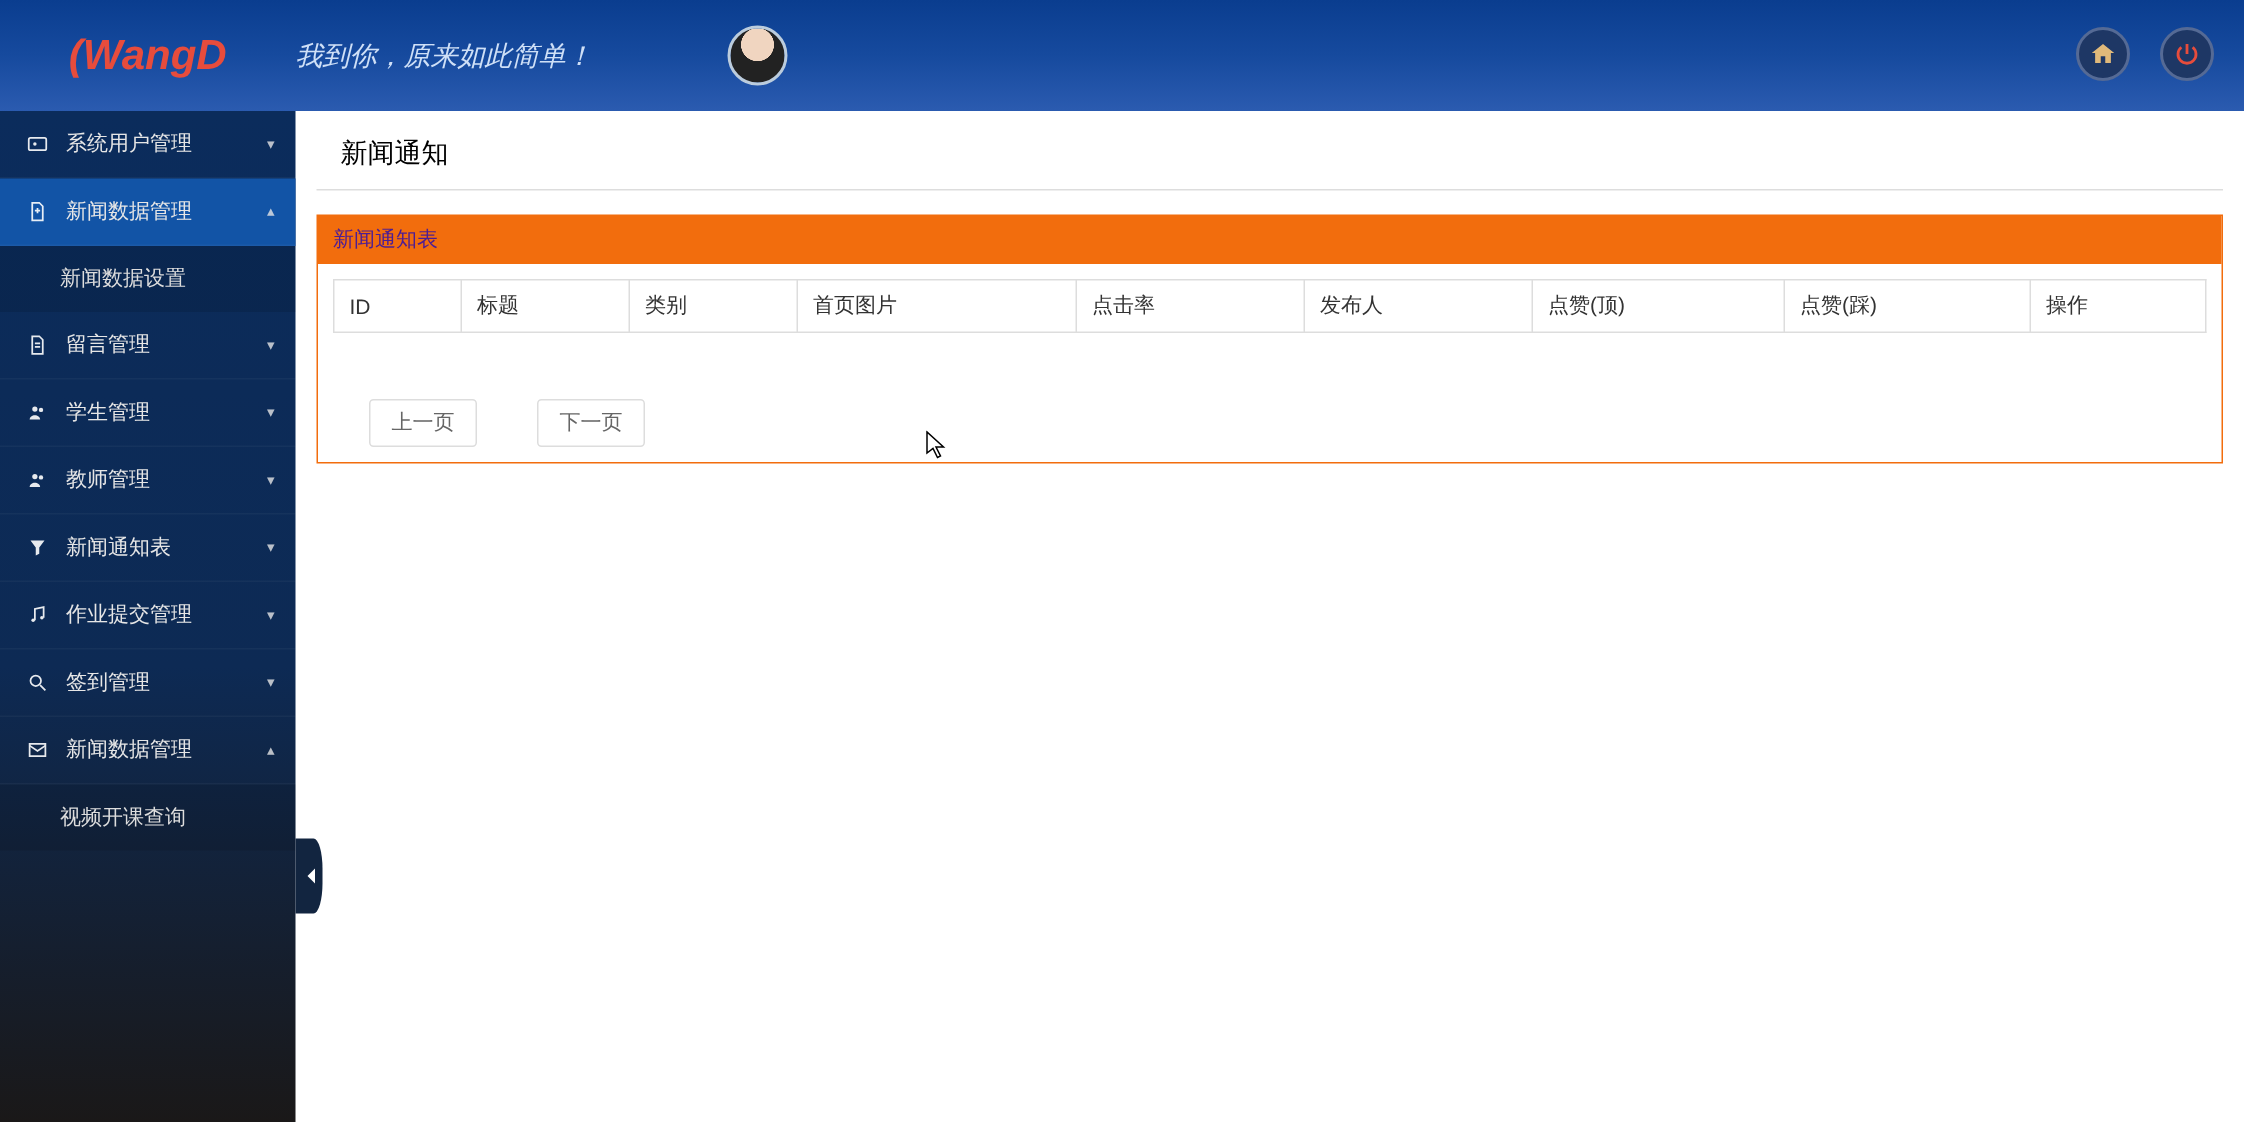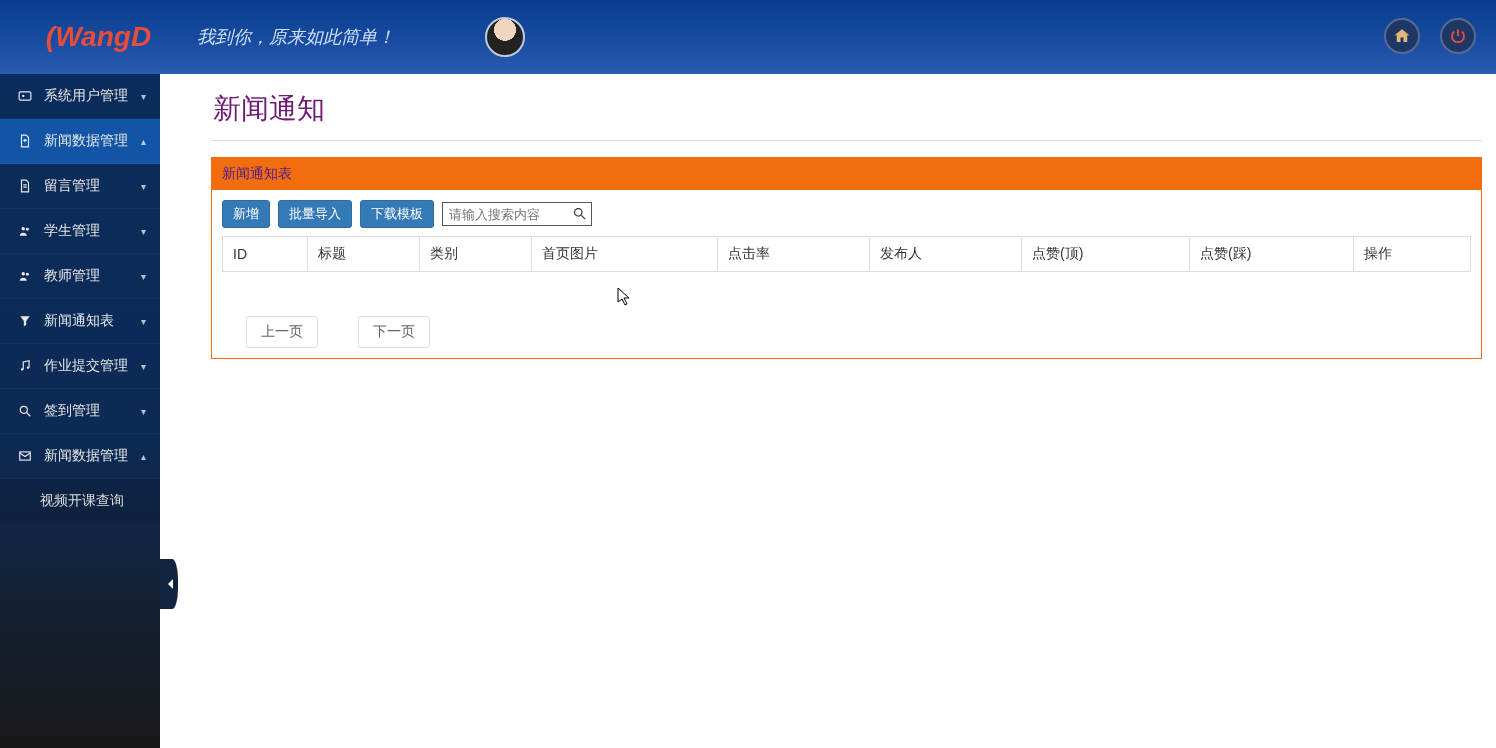--- a/index.html
+++ b/index.html
@@ -12,32 +12,32 @@
 .logo-text .red { color: #e74c3c; }
 .tagline { font-family: "STKaiti", cursive; font-style: italic; color: #cfe0f7; font-size: 18px; }
 .user-block { display: flex; align-items: center; margin-left: 90px; }
 .avatar { width: 40px; height: 40px; border-radius: 50%; border: 2px solid #bcd; background: radial-gradient(circle at 50% 30%, #f0d5c0 35%, #222 36%); margin-right: 8px; }
 .user-text { font-size: 13px; line-height: 1.5; color: #e8eefc; }
 .header-icons { position: absolute; right: 20px; top: 18px; display: flex; gap: 20px; }
 .circ-btn { width: 36px; height: 36px; border-radius: 50%; border: 2px solid #556a95; background: #1e3765; display: flex; align-items: center; justify-content: center; cursor: pointer; }
 .circ-btn svg { width: 18px; height: 18px; }
 
 
-.sidebar { position: absolute; left: 0; top: 74px; bottom: 0; width: 160px; background: linear-gradient(180deg, #0b2c5c 0%, #0d2a54 55%, #1a1818 100%); color: #fff; }
+.sidebar { position: absolute; left: 0; top: 74px; bottom: 0; width: 197px; background: linear-gradient(180deg, #0b2c5c 0%, #0d2a54 55%, #1a1818 100%); color: #fff; }
 .side-item { height: 45px; display: flex; align-items: center; padding: 0 18px; font-size: 14px; color: #e6e6e6; cursor: pointer; position: relative; border-bottom: 1px solid rgba(255,255,255,0.04); }
 .side-item.active { background: #1254a6; }
 .side-item .ic { width: 16px; display: inline-flex; margin-right: 10px; opacity: .9; }
 .side-item .caret { position: absolute; right: 14px; font-size: 10px; opacity: .8; }
 .sub-item { height: 44px; display: flex; align-items: center; padding-left: 40px; font-size: 14px; color: #ddd; cursor: pointer; background: rgba(0,0,0,.1); }
 .collapse-tab { position: absolute; right: -18px; top: 485px; width: 18px; height: 50px; background: #122540; border-radius: 0 6px 6px 0 / 0 20px 20px 0; display: flex; align-items: center; justify-content: center; cursor: pointer; }
 .collapse-tab::before { content: ""; border: 5px solid transparent; border-right-color: #fff; margin-right: 3px; }
 
 
 .main { position: absolute; left: 197px; right: 0; top: 74px; bottom: 0; padding: 12px 14px; }
-.page-title { font-size: 28px; font-weight: 500; color: #701a75; margin: 4px 0 12px 2px; }
+.page-title { font-size: 18px; font-weight: 500; color: #000000; margin: 4px 0 12px 16px; }
 .hr { height: 1px; background: #ddd; margin-bottom: 16px; }
 .panel { border: 1px solid #f26d0d; }
 .panel-head { background: #f26d0d; color: #4c1d95; padding: 7px 10px; font-size: 14px; }
 .panel-body { padding: 10px; }
 .toolbar { display: flex; align-items: center; gap: 8px; margin-bottom: 8px; }
 .btn { background: #337ab7; color: #fff; font-size: 13px; padding: 4px 10px; border-radius: 3px; border: 1px solid #2e6da4; cursor: pointer; }
 .search-box { position: relative; }
 .search-box input { width: 150px; height: 24px; border: 1px solid #555; padding: 2px 24px 2px 6px; font-size: 13px; }
 .search-box svg { position: absolute; right: 5px; top: 4px; width: 15px; height: 15px; pointer-events: none; }
 table.data { width: 100%; border-collapse: collapse; }
@@ -89,20 +89,21 @@
       <div class="side-item active">
         <span class="ic">
           <svg viewBox="0 0 24 24" width="14" height="14">
             <path d="M6 2h8l4 4v16H6z" fill="none" stroke="#fff" stroke-width="2"></path>
             <path d="M12 8v6M9 11h6" stroke="#fff" stroke-width="2"></path>
           </svg>
         </span>
         <span>新闻数据管理</span>
         <span class="caret">▴</span>
       </div>
+      <div class="sub-item">新闻数据设置</div>
       <div class="side-item">
         <span class="ic">
           <svg viewBox="0 0 24 24" width="14" height="14">
             <path d="M6 2h8l4 4v16H6z" fill="none" stroke="#fff" stroke-width="2"></path>
             <path d="M9 10h6M9 14h6" stroke="#fff" stroke-width="2"></path>
           </svg>
         </span>
         <span>留言管理</span>
         <span class="caret">▾</span>
       </div>
@@ -172,32 +173,20 @@
     </div>
   <div class="collapse-tab"></div>
 </div>
 
 <div class="main">
   <h1 class="page-title">新闻通知</h1>
   <div class="hr"></div>
   <div class="panel">
     <div class="panel-head">新闻通知表</div>
     <div class="panel-body">
-      <div class="toolbar">
-        <button class="btn">新增</button>
-        <button class="btn">批量导入</button>
-        <button class="btn">下载模板</button>
-        <div class="search-box">
-          <input type="text" placeholder="请输入搜索内容" style="">
-          <svg viewBox="0 0 24 24">
-              <circle cx="10" cy="10" r="6" fill="none" stroke="#333" stroke-width="2"></circle>
-              <line x1="15" y1="15" x2="21" y2="21" stroke="#333" stroke-width="2"></line>
-            </svg>
-        </div>
-      </div>
       <table class="data">
         <thead>
             <tr id="thead-row">
               <th style="width: 85px;">ID</th>
               <th style="width: 112px;">标题</th>
               <th style="width: 112px;">类别</th>
               <th style="width: 186px;">首页图片</th>
               <th style="width: 152px;">点击率</th>
               <th style="width: 152px;">发布人</th>
               <th style="width: 168px;">点赞(顶)</th>

